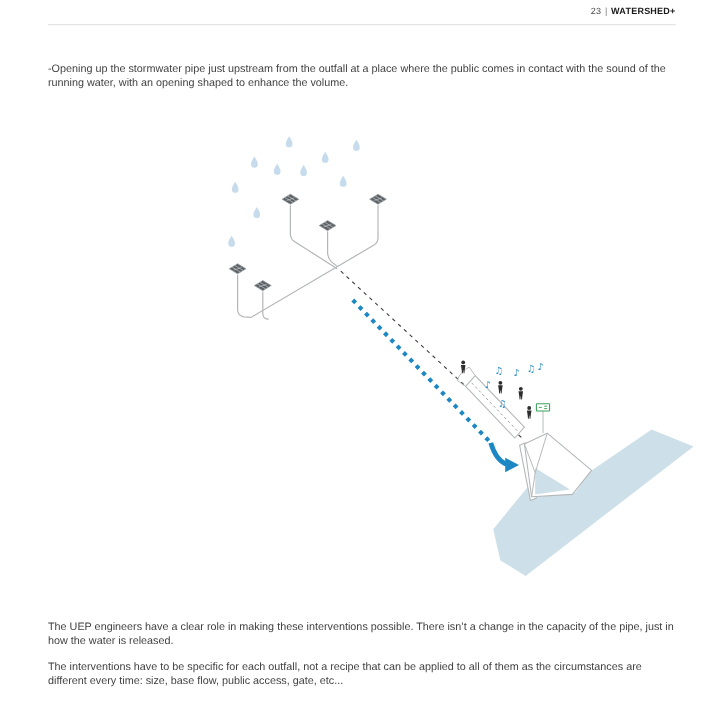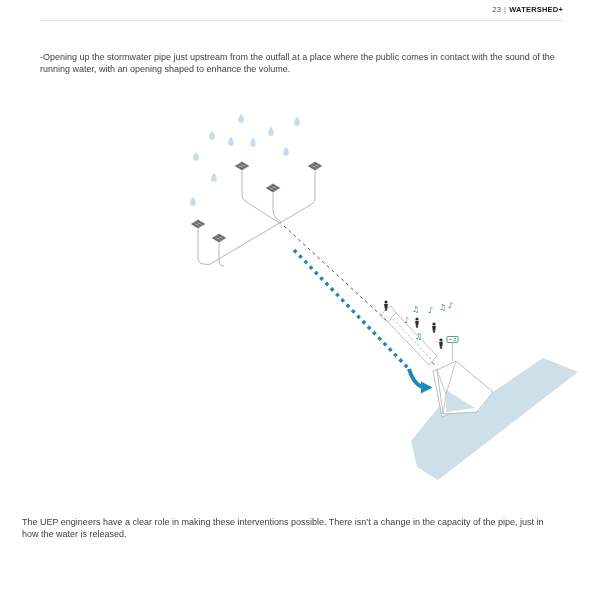--- a/index.html
+++ b/index.html
@@ -13,21 +13,21 @@
   }
   .page-header .pub{font-weight:bold;color:#1a1a1a;}
   .page-header .sep{margin:0 3px;color:#7a7a7a;}
   .header-divider{
     position:absolute;top:20px;left:40px;width:523px;height:1px;background:#e3e3e3;
   }
   .intro{
     position:absolute;top:52px;left:40px;width:528px;
     font-size:9px;line-height:11.5px;color:#3f3f3f;
   }
-  .bottom-text{position:absolute;top:517px;left:22px;width:528px;}
+  .bottom-text{position:absolute;top:517px;left:40px;width:528px;}
   .bottom-text p{margin:0 0 10px 0;font-size:9px;line-height:11.5px;color:#3f3f3f;}
   svg.diagram{position:absolute;left:0;top:0;width:600px;height:600px;}
 
   .drop{fill:var(--rain,#c6dcec);}
   .pipe{stroke:var(--line,#b3b6b8);stroke-width:1;fill:none;stroke-linejoin:round;}
   .dashline{stroke:var(--dash,#3b3b3b);stroke-width:0.9;stroke-dasharray:3 3.5;}
   .flowdots{stroke:var(--flow,#1d87c4);stroke-width:3.4;stroke-dasharray:3.4 4.2;}
   .flowarrow{stroke:var(--flow,#1d87c4);stroke-width:4;fill:none;stroke-linecap:butt;}
   .arrowhead{fill:var(--flow,#1d87c4);}
   .structure{fill:#ffffff;stroke:var(--line,#b3b6b8);stroke-width:0.9;stroke-linejoin:round;}
@@ -137,15 +137,16 @@
 
     <g>
       <line class="structline" x1="452.5" y1="342.5" x2="452.5" y2="361"></line>
       <rect class="signbox" x="447" y="336.5" width="11" height="6" rx="0.5"></rect>
       <path class="signmark" d="M449,339.5 L451.5,339.5 M453.5,338.5 L456,338.5 M453.5,340.5 L456,340.5"></path>
     </g>
   </svg>
 
   <div class="bottom-text">
     <p>The UEP engineers have a clear role in making these interventions possible. There isn’t a change in the capacity of the pipe, just in how the water is released.</p>
+    <p>The interventions have to be specific for each outfall, not a recipe that can be applied to all of them as the circumstances are different every time: size, base flow, public access, gate, etc...</p>
   </div>
 
 </div>
 
 </body></html>

